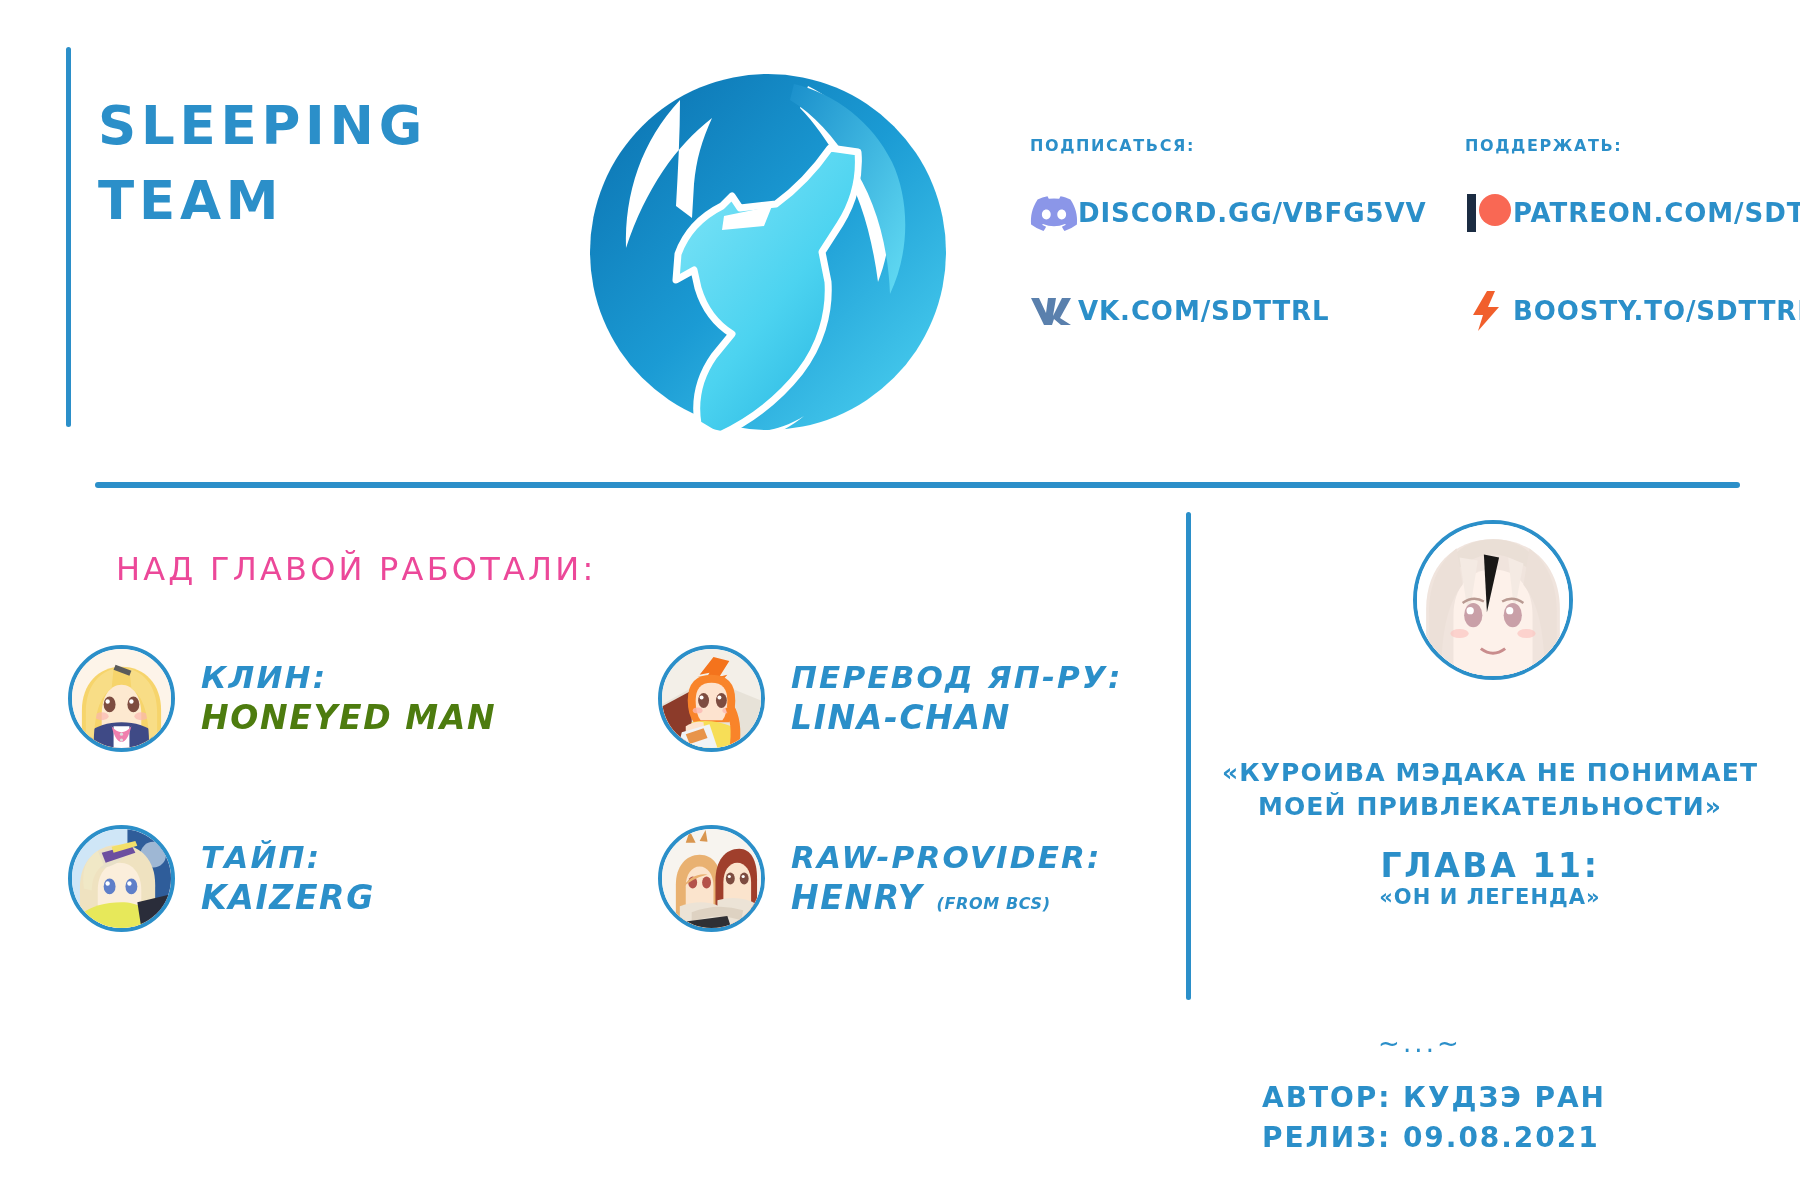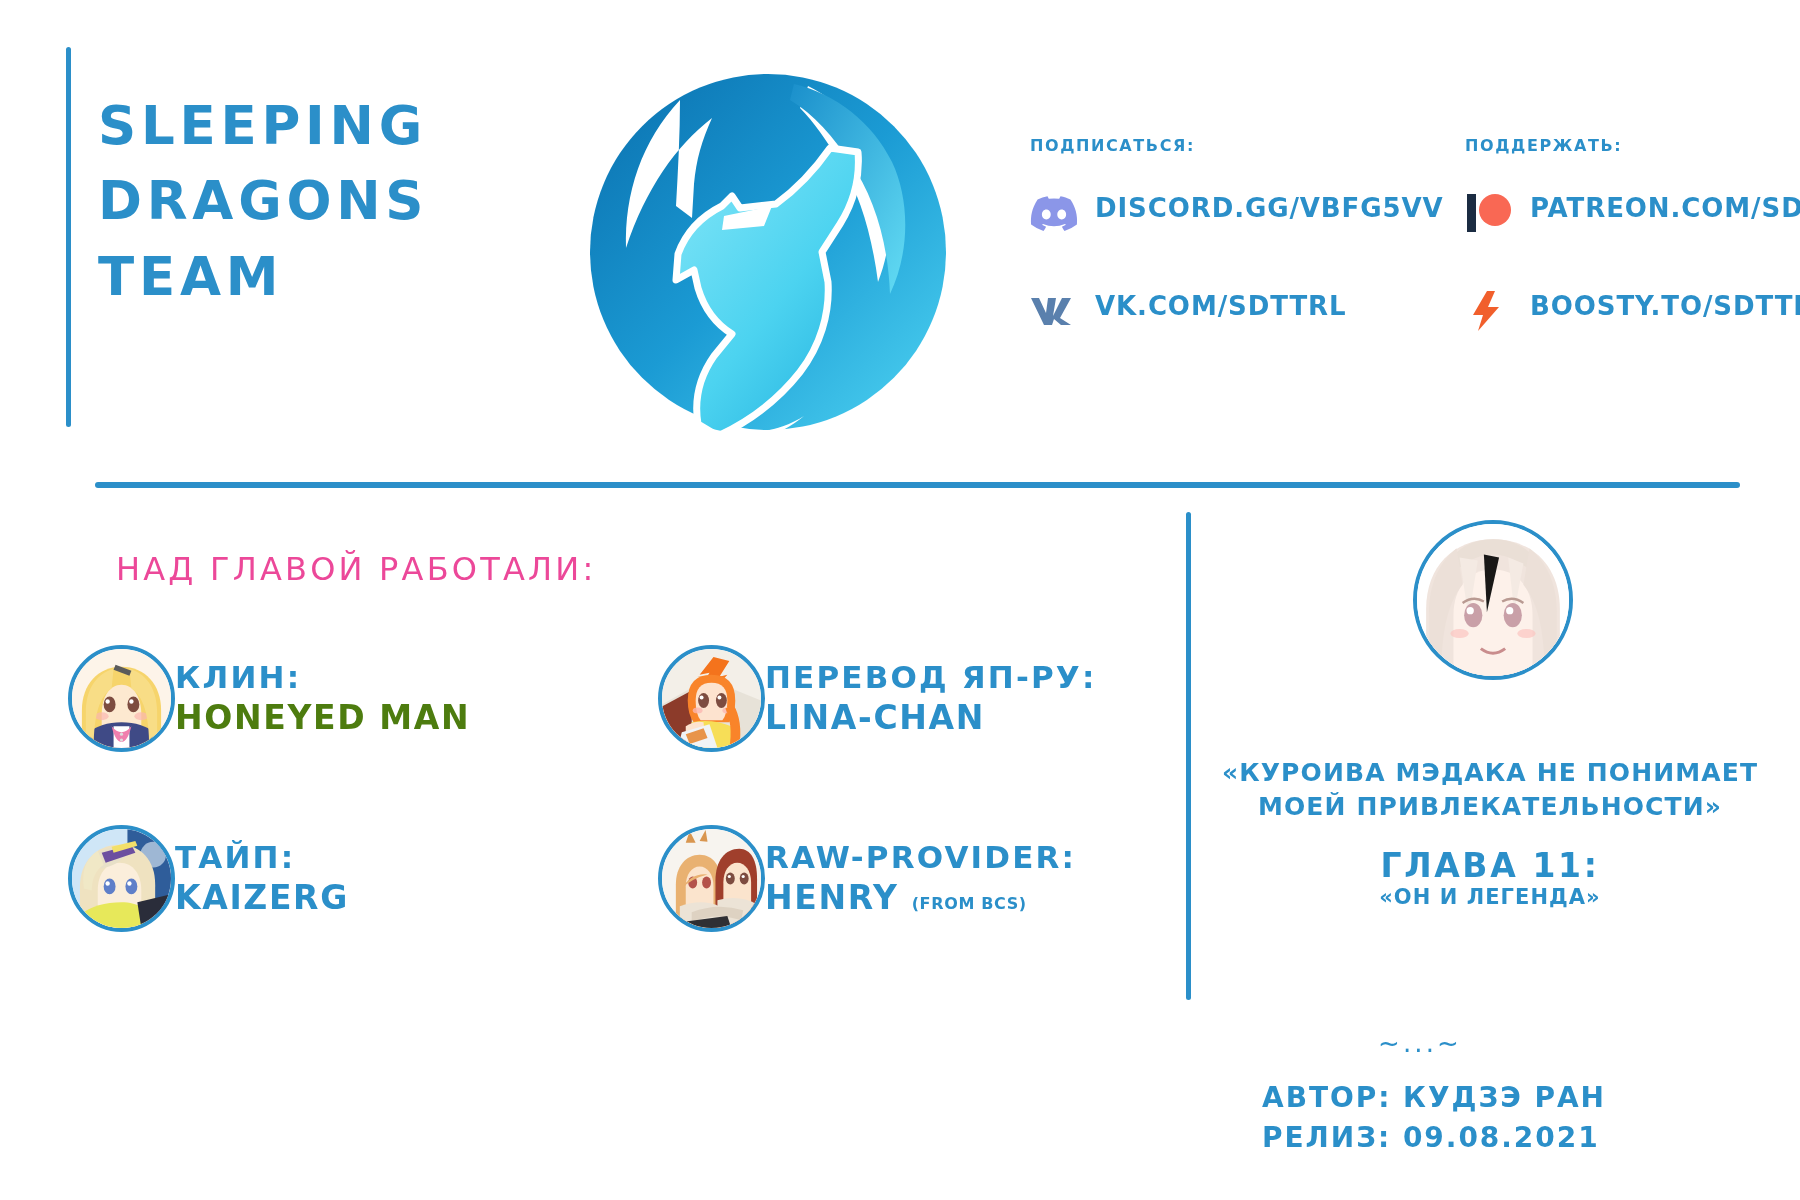--- a/index.html
+++ b/index.html
@@ -40,38 +40,38 @@
   }
 
   
   .soc-col{position:absolute;}
   .soc-head{
     font-family:"DejaVu Sans", sans-serif;
     font-weight:700;font-size:16px;letter-spacing:.10em;
     color:#2b8fc9;margin-bottom:38px;white-space:nowrap;
   }
   .soc-row{
-    display:flex;gap:17px;margin-bottom:58px;
+    display:flex;align-items:center;margin-bottom:58px;
   }
   .soc-ico{width:48px;height:40px;flex:0 0 auto;display:flex;align-items:center;justify-content:center;}
   .soc-txt{
     font-family:"DejaVu Sans", sans-serif;
     font-weight:700;font-size:26px;letter-spacing:.035em;
     color:#2b8fc9;white-space:nowrap;
   }
 
   
   .credits-title{
     position:absolute;left:116px;top:550px;
     font-family:"DejaVu Sans", sans-serif;
     font-weight:400;font-size:32px;letter-spacing:.10em;
     color:#ec4899;white-space:nowrap;
   }
   .credit{
-    position:absolute;display:flex;align-items:center;
+    position:absolute;display:flex;align-items:center;gap:26px;font-style:italic;
   }
   .avatar{
     width:99px;height:99px;border-radius:50%;
     border:4px solid #2b8fc9;flex:0 0 auto;
     overflow:hidden;position:relative;
     background:#fff;
   }
   .avatar svg{display:block;width:100%;height:100%;}
   .credit-text{display:flex;flex-direction:column;justify-content:center;}
   .role{
@@ -132,21 +132,20 @@
 </style>
 </head>
 <body>
 
 <div class="page">
 
   <div class="left-rule"></div>
 
   <div class="brand">
     <div>SLEEPING</div>
-    <div>DRAGONS</div>
     <div>TEAM</div>
   </div>
 
   <div class="logo">
     <svg viewBox="0 0 392 390" xmlns="http://www.w3.org/2000/svg">
       <defs>
         <linearGradient id="gcirc" x1="0" y1="0" x2="1" y2="1">
           <stop offset="0" stop-color="#0a6fae"></stop>
           <stop offset="0.5" stop-color="#1b9bd4"></stop>
           <stop offset="1" stop-color="#4fd4f2"></stop>

